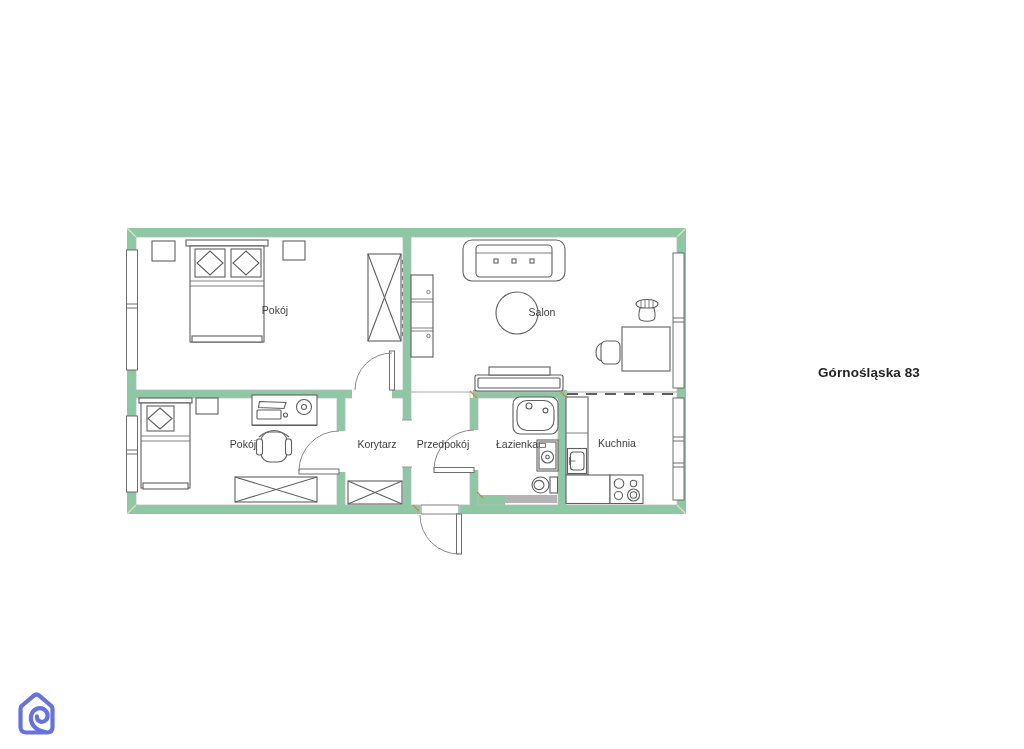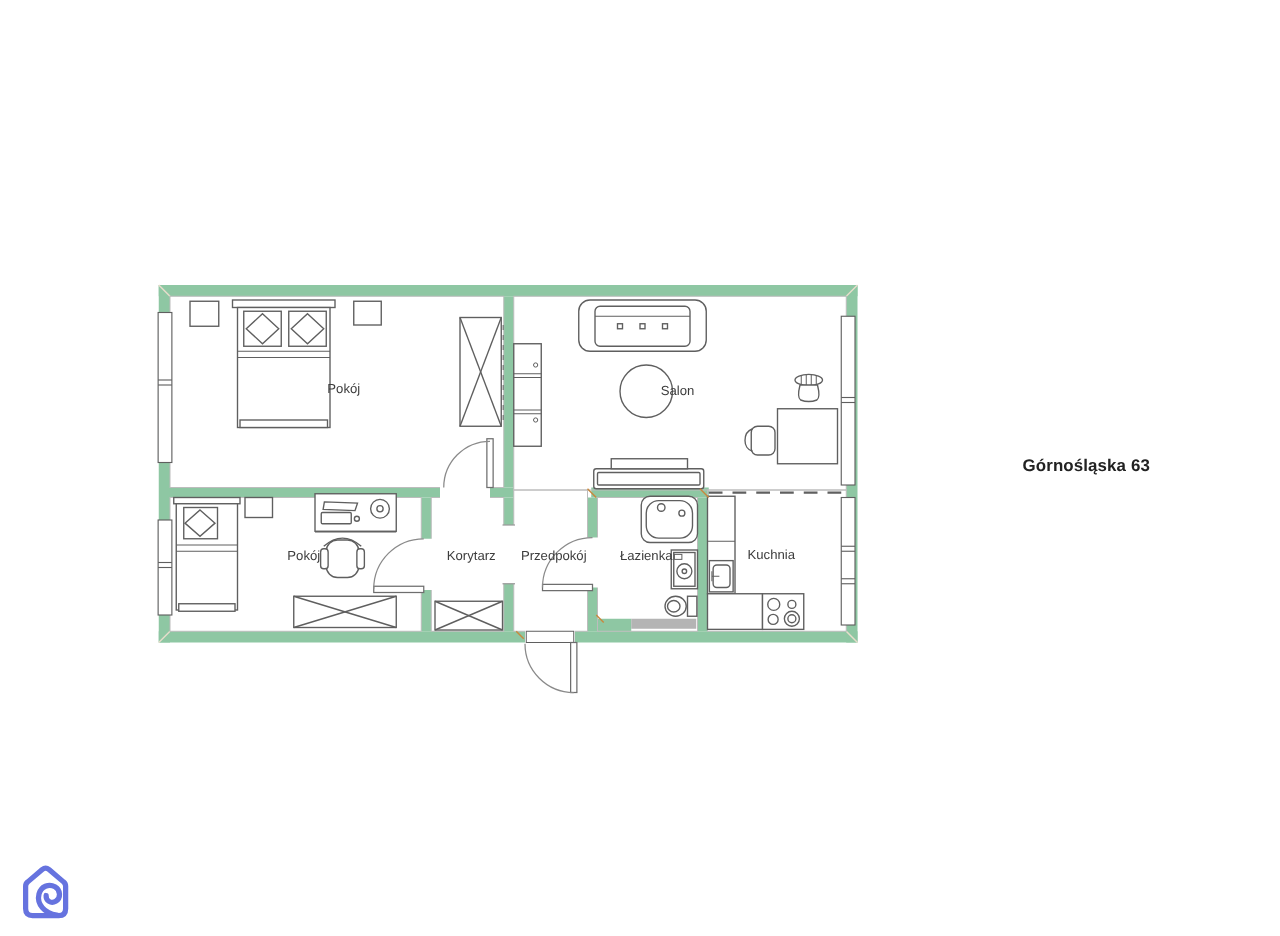--- a/index.html
+++ b/index.html
@@ -275,18 +275,18 @@
     <text class="lbl" x="275" y="314">Pokój</text>
     <text class="lbl" x="542" y="316">Salon</text>
     <text class="lbl" x="243" y="448">Pokój</text>
     <text class="lbl" x="377" y="448">Korytarz</text>
     <text class="lbl" x="443" y="448">Przedpokój</text>
     <text class="lbl" x="517" y="448">Łazienka</text>
     <text class="lbl" x="617" y="447">Kuchnia</text>
   </g>
 </svg>
 
-<div class="address">Górnośląska 63</div>
+<div class="address">Górnośląska 83</div>
 
 <svg class="logo" width="42" height="48" viewBox="0 0 42 48">
   <path d="M 4.5 39 L 4.5 21 Q 4.5 18.8 6.2 17.5 L 17.8 7.6 Q 20.5 5.4 23.2 7.6 L 34.8 17.5 Q 36.5 18.8 36.5 21 L 36.5 39 Q 36.5 44.5 31 44.5 L 10 44.5 Q 4.5 44.5 4.5 39 Z" fill="none" stroke="var(--logo)" stroke-width="4.2" stroke-linecap="round" stroke-linejoin="round"></path>
   <path d="M 29.5 44 C 19.5 43 13.2 35 15.2 27.2 C 16.8 21.2 23 18.6 28 21.4 C 32.6 24 32.8 30.6 28.6 33 C 24.8 35.2 20.6 32.6 20.9 28.4" fill="none" stroke="var(--logo)" stroke-width="4.2" stroke-linecap="round" stroke-linejoin="round"></path>
 </svg>
 
 </body></html>

